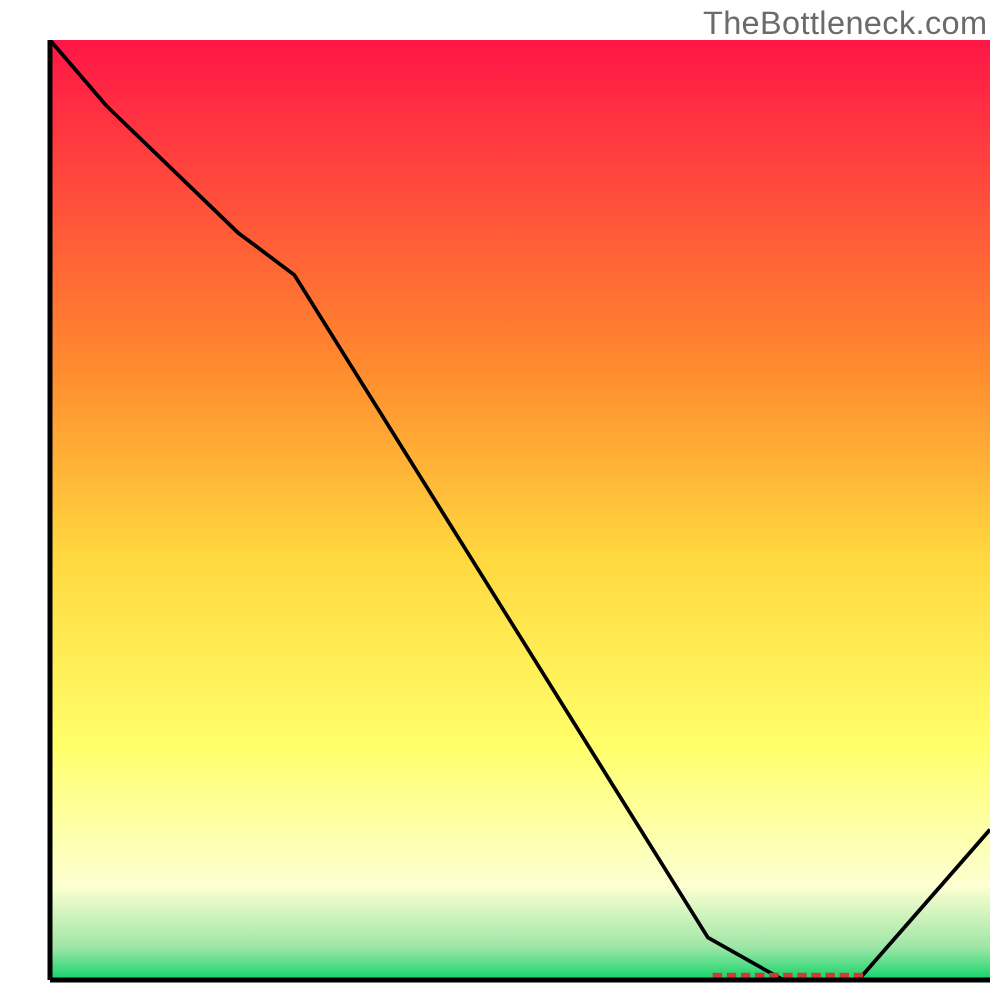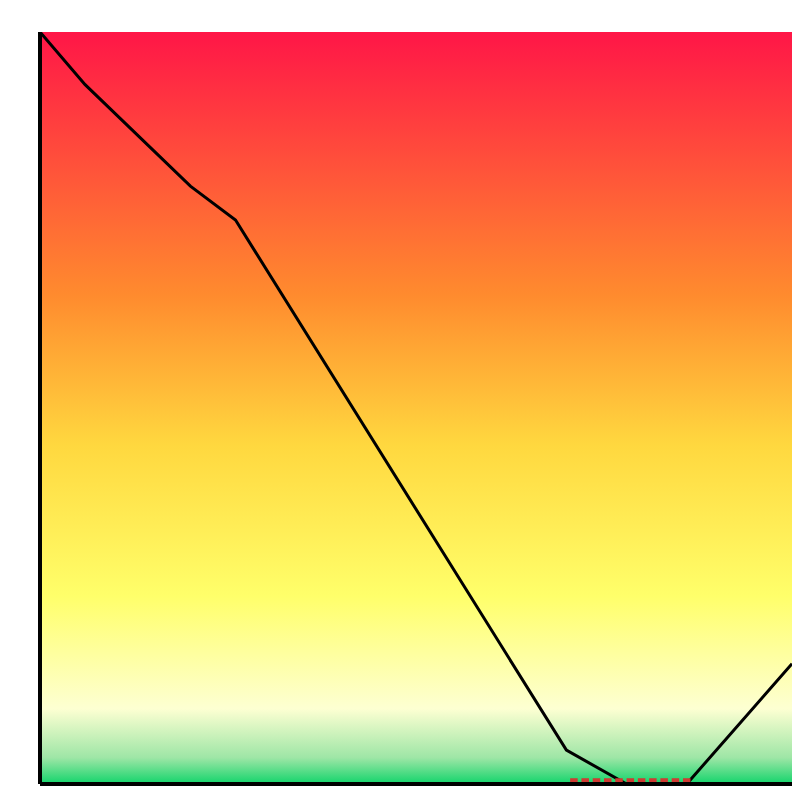--- a/index.html
+++ b/index.html
@@ -32,20 +32,21 @@
     top: 0;
     width: 800px;
     height: 800px;
     display: block;
   }
 </style>
 </head>
 <body>
 
 <div class="stage">
+  <div class="watermark">TheBottleneck.com</div>
 
   <svg class="plot" viewBox="0 0 800 800">
     <defs>
       <linearGradient id="bg-grad" x1="0" y1="0" x2="0" y2="1">
           <stop offset="0.00%" stop-color="#ff1647"></stop>
           <stop offset="35.00%" stop-color="#ff8b2e"></stop>
           <stop offset="55.00%" stop-color="#ffd83f"></stop>
           <stop offset="75.00%" stop-color="#ffff6a"></stop>
           <stop offset="90.00%" stop-color="#fdffd2"></stop>
           <stop offset="96.50%" stop-color="#9ee6a6"></stop>

